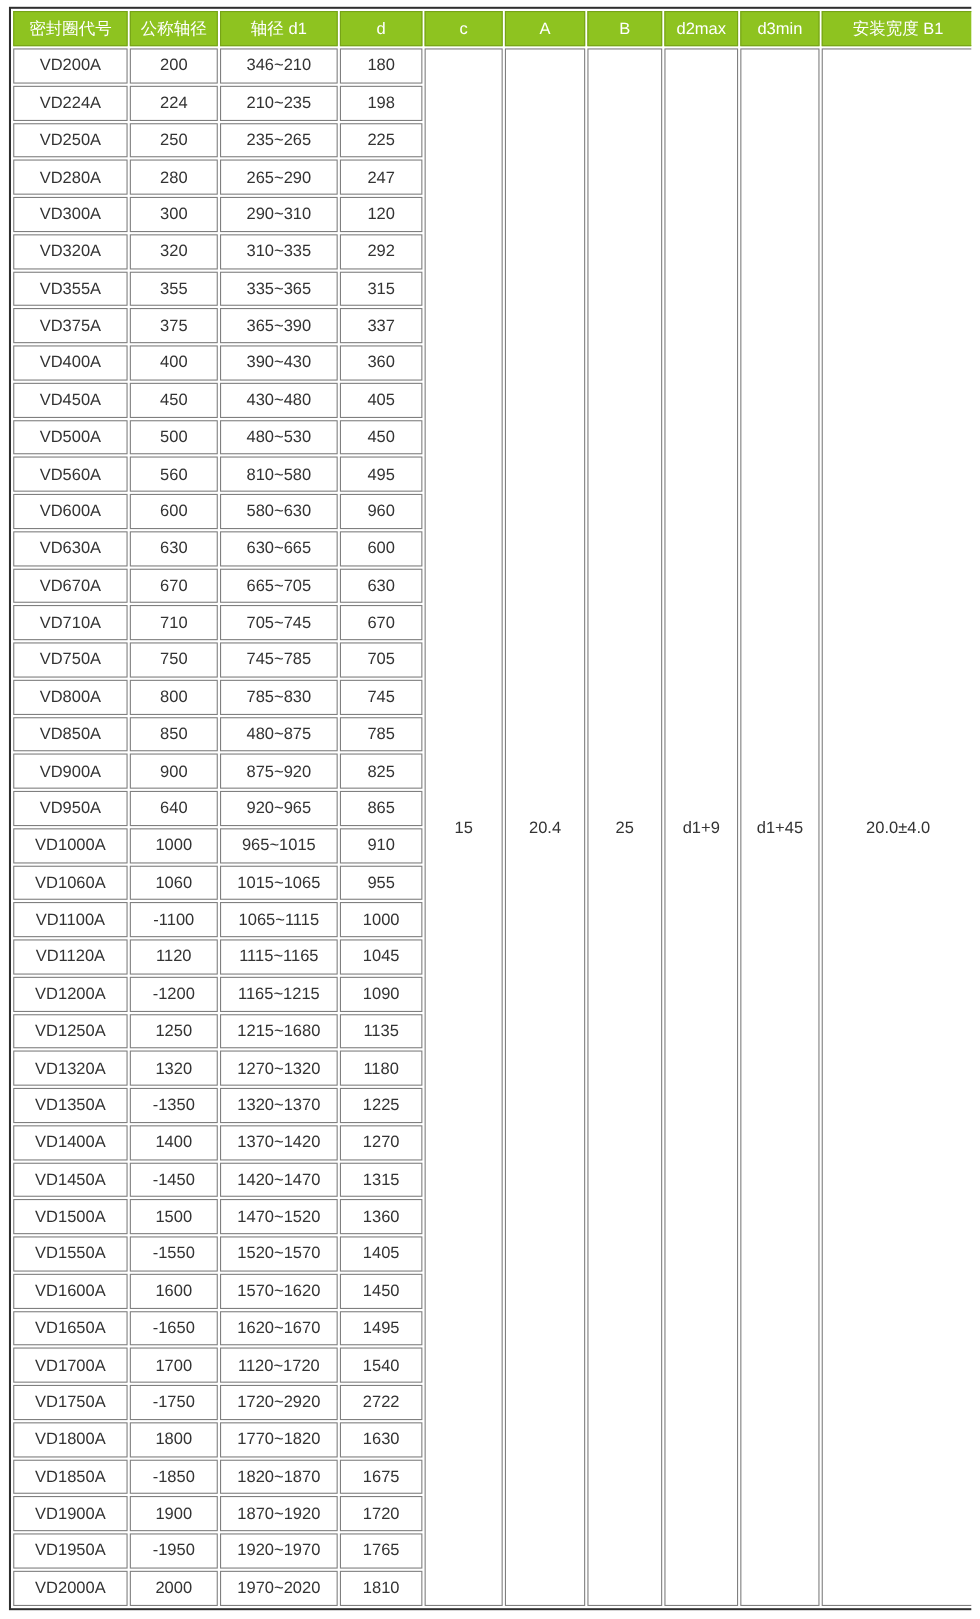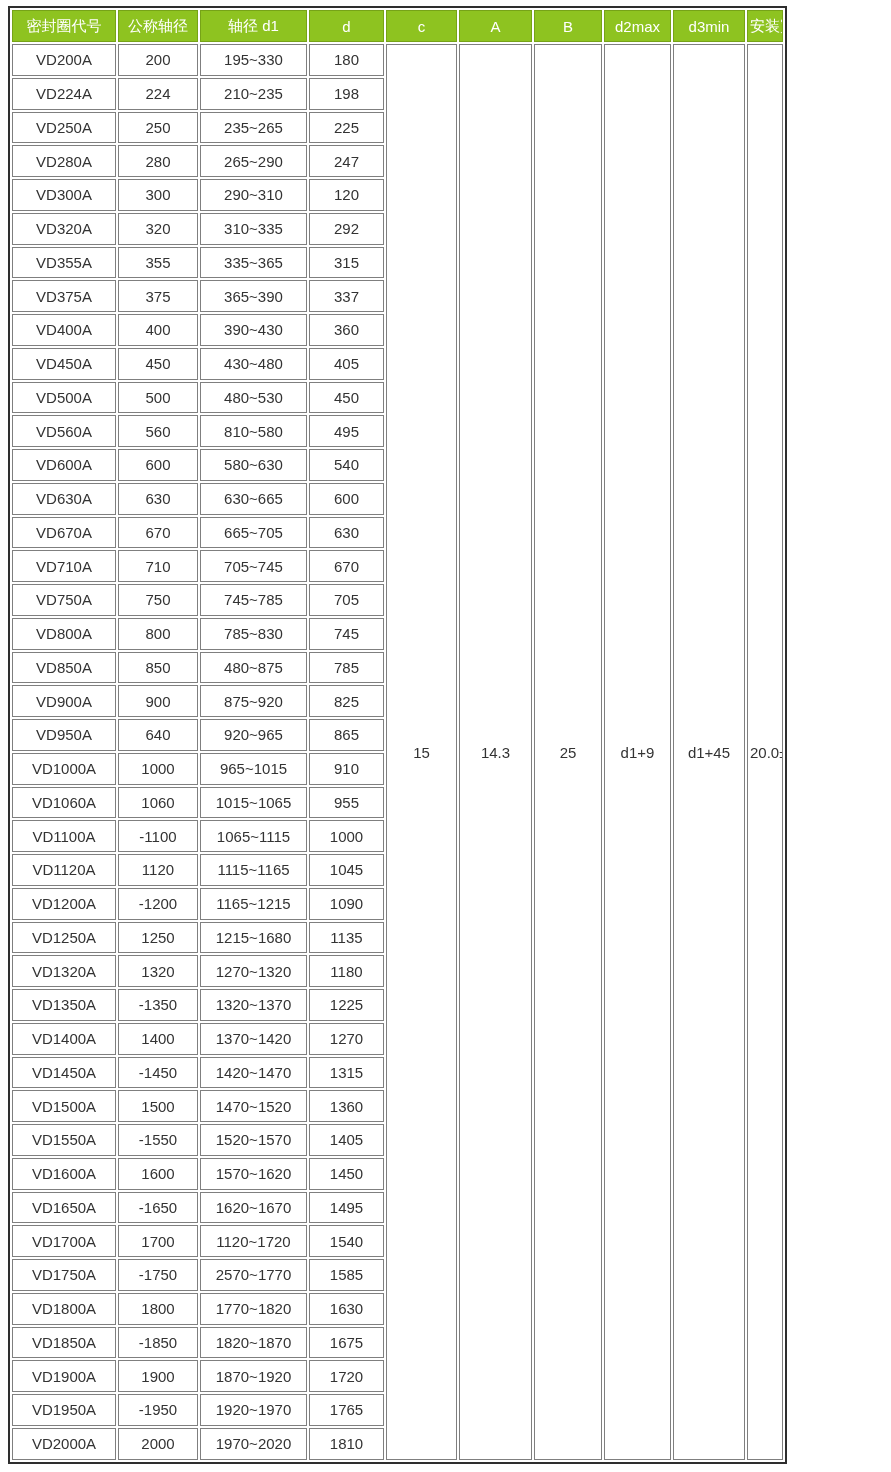--- a/index.html
+++ b/index.html
@@ -14,21 +14,21 @@
   html,body{background:#ffffff;}
   body{
     margin:6px 8px;
     font-family:"Liberation Sans","DejaVu Sans",sans-serif;
     color:var(--text);
   }
   table.spec{
     border-collapse:separate;
     border-spacing:2px;
     border:2px solid var(--outer-border);
-    width:779px;
+    width:882px;
     height:1458px;
     table-layout:fixed;
     background:#ffffff;
   }
   table.spec th{
     background:var(--header-bg);
     color:var(--header-text);
     border:1px solid var(--header-border);
     font-weight:normal;
     font-size:15px;
@@ -77,24 +77,24 @@
         <th>B</th>
         <th>d2max</th>
         <th>d3min</th>
         <th>安装宽度 B1</th>
       </tr>
   </thead>
   <tbody id="table-body">
       <tr>
         <td>VD200A</td>
         <td>200</td>
-        <td>195~330</td>
+        <td>346~210</td>
         <td>180</td>
         <td rowspan="42">15</td>
-        <td rowspan="42">14.3</td>
+        <td rowspan="42">20.4</td>
         <td rowspan="42">25</td>
         <td rowspan="42">d1+9</td>
         <td rowspan="42">d1+45</td>
         <td rowspan="42">20.0±4.0</td>
       </tr>
       <tr>
         <td>VD224A</td>
         <td>224</td>
         <td>210~235</td>
         <td>198</td>
@@ -156,21 +156,21 @@
       <tr>
         <td>VD560A</td>
         <td>560</td>
         <td>810~580</td>
         <td>495</td>
       </tr>
       <tr>
         <td>VD600A</td>
         <td>600</td>
         <td>580~630</td>
-        <td>540</td>
+        <td>960</td>
       </tr>
       <tr>
         <td>VD630A</td>
         <td>630</td>
         <td>630~665</td>
         <td>600</td>
       </tr>
       <tr>
         <td>VD670A</td>
         <td>670</td>
@@ -299,22 +299,22 @@
       </tr>
       <tr>
         <td>VD1700A</td>
         <td>1700</td>
         <td>1120~1720</td>
         <td>1540</td>
       </tr>
       <tr>
         <td>VD1750A</td>
         <td>-1750</td>
-        <td>2570~1770</td>
-        <td>1585</td>
+        <td>1720~2920</td>
+        <td>2722</td>
       </tr>
       <tr>
         <td>VD1800A</td>
         <td>1800</td>
         <td>1770~1820</td>
         <td>1630</td>
       </tr>
       <tr>
         <td>VD1850A</td>
         <td>-1850</td>

